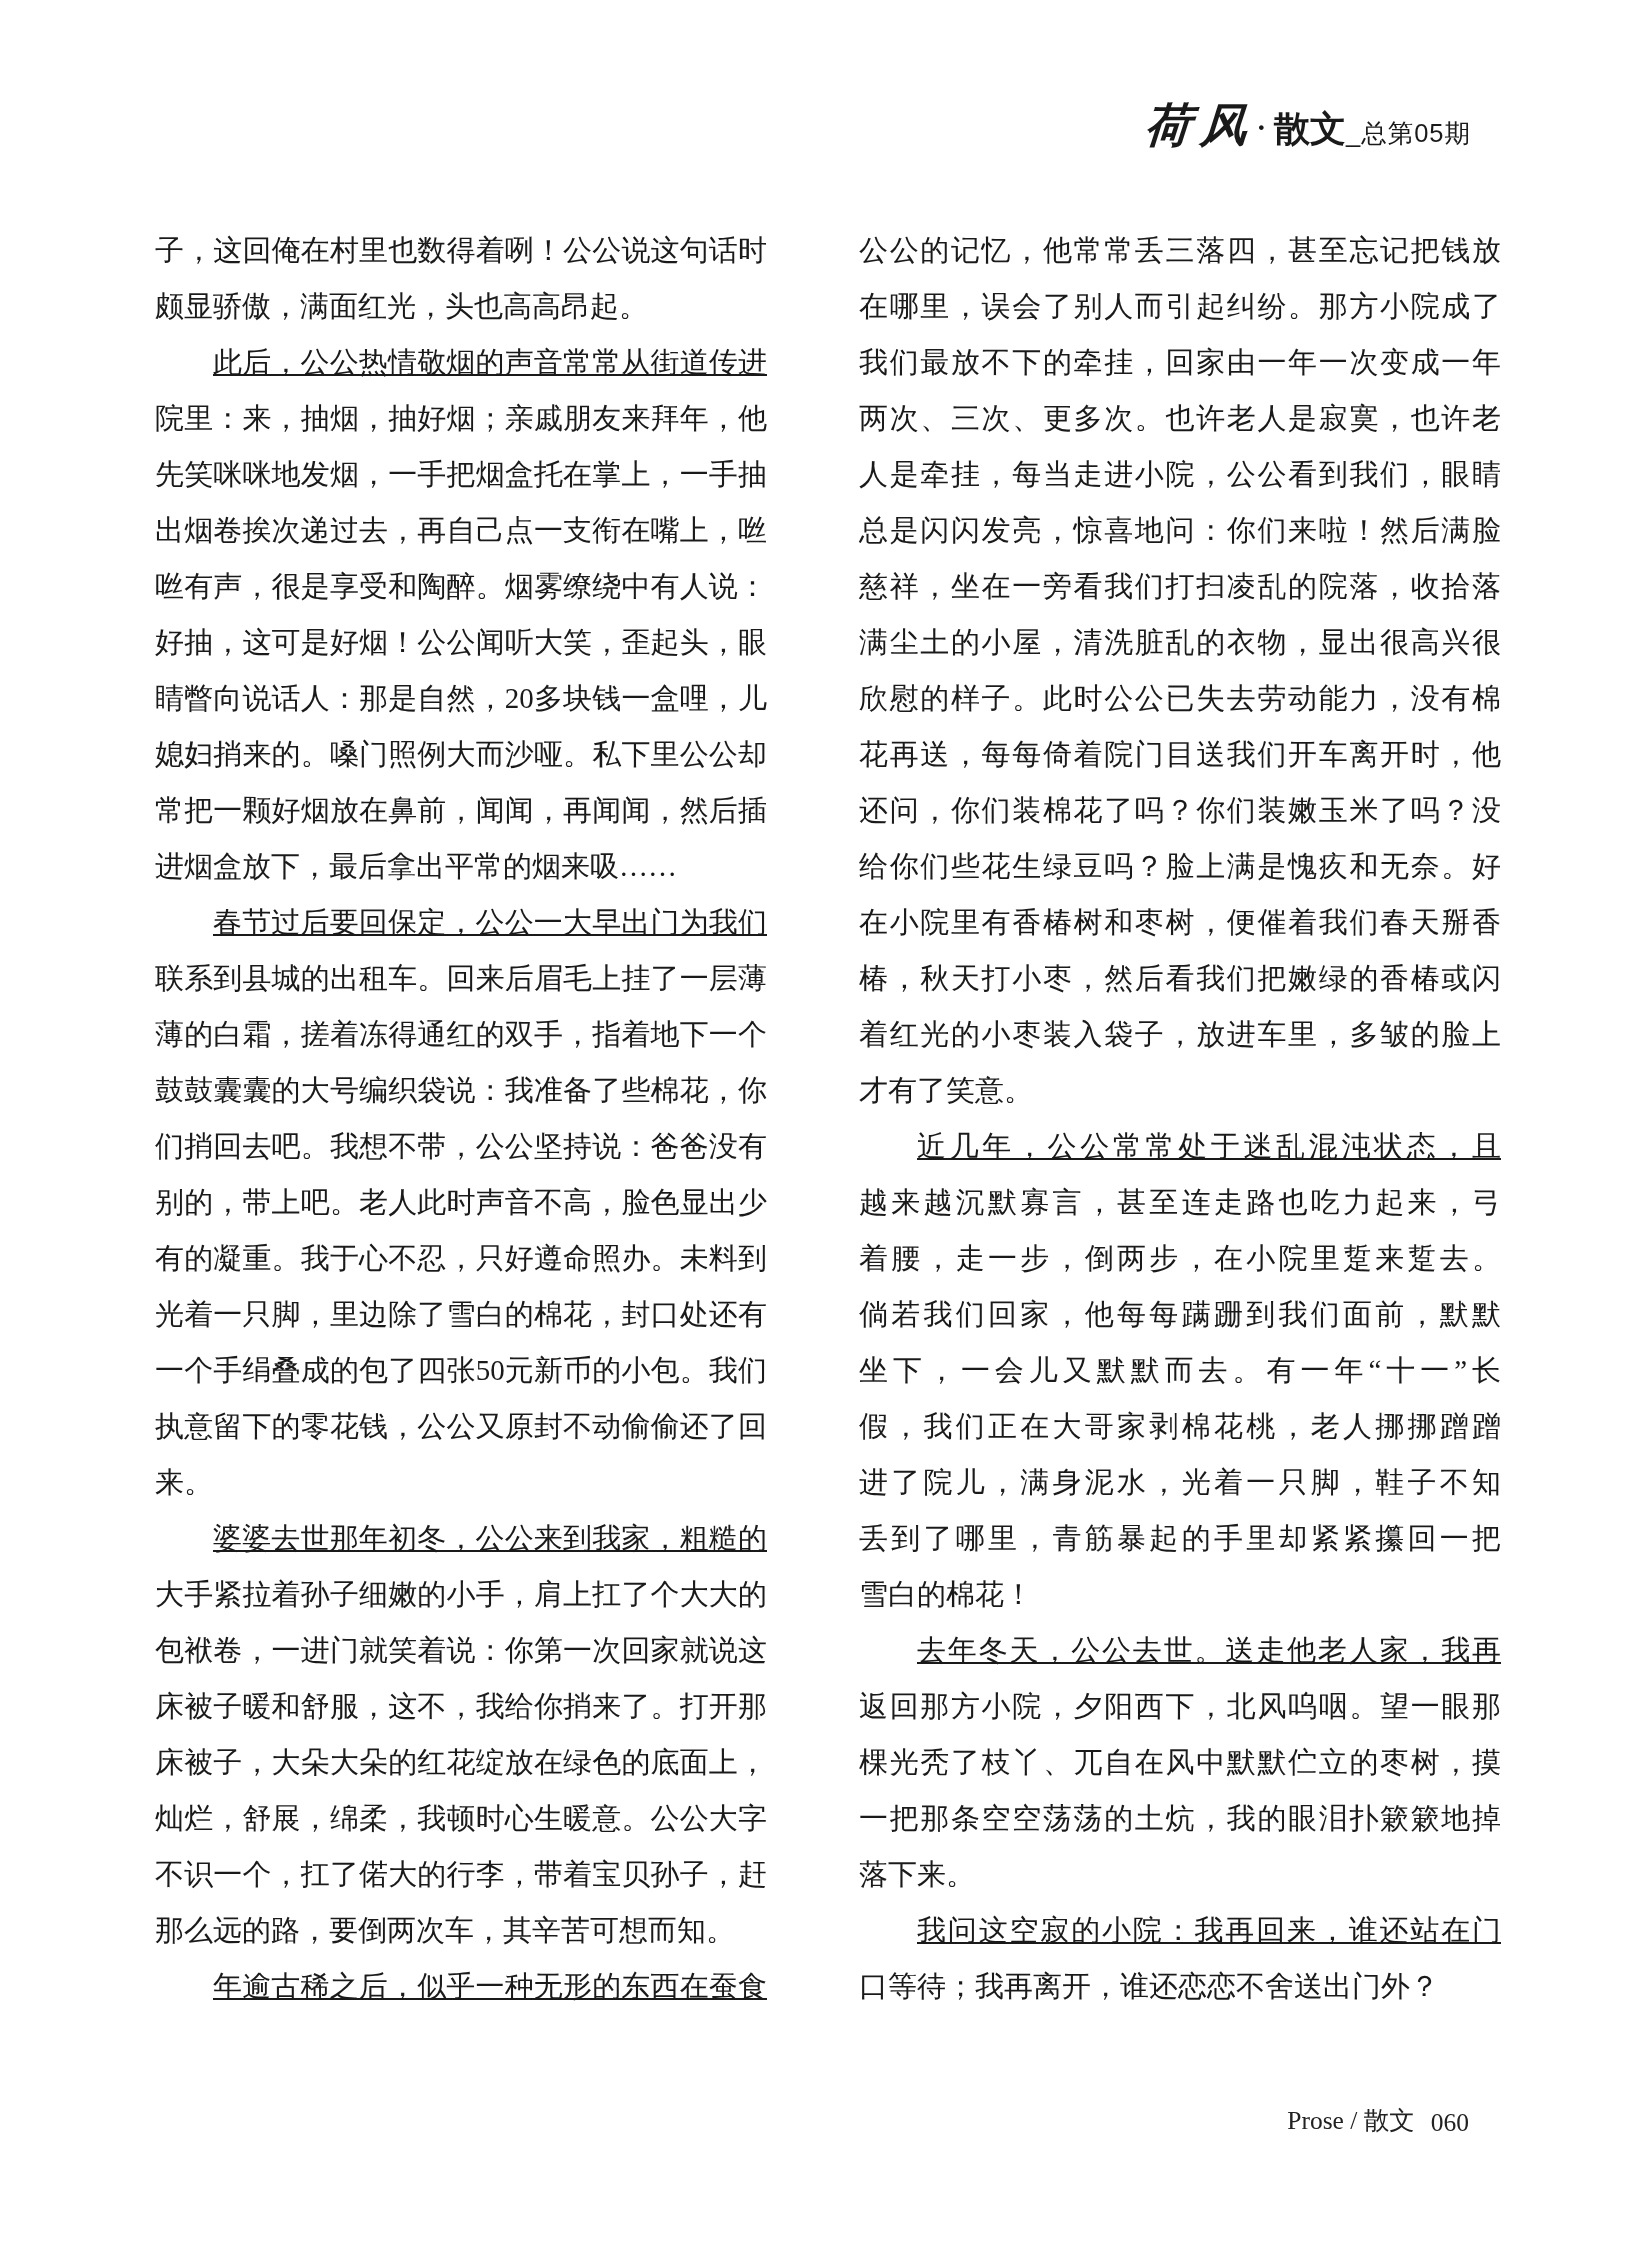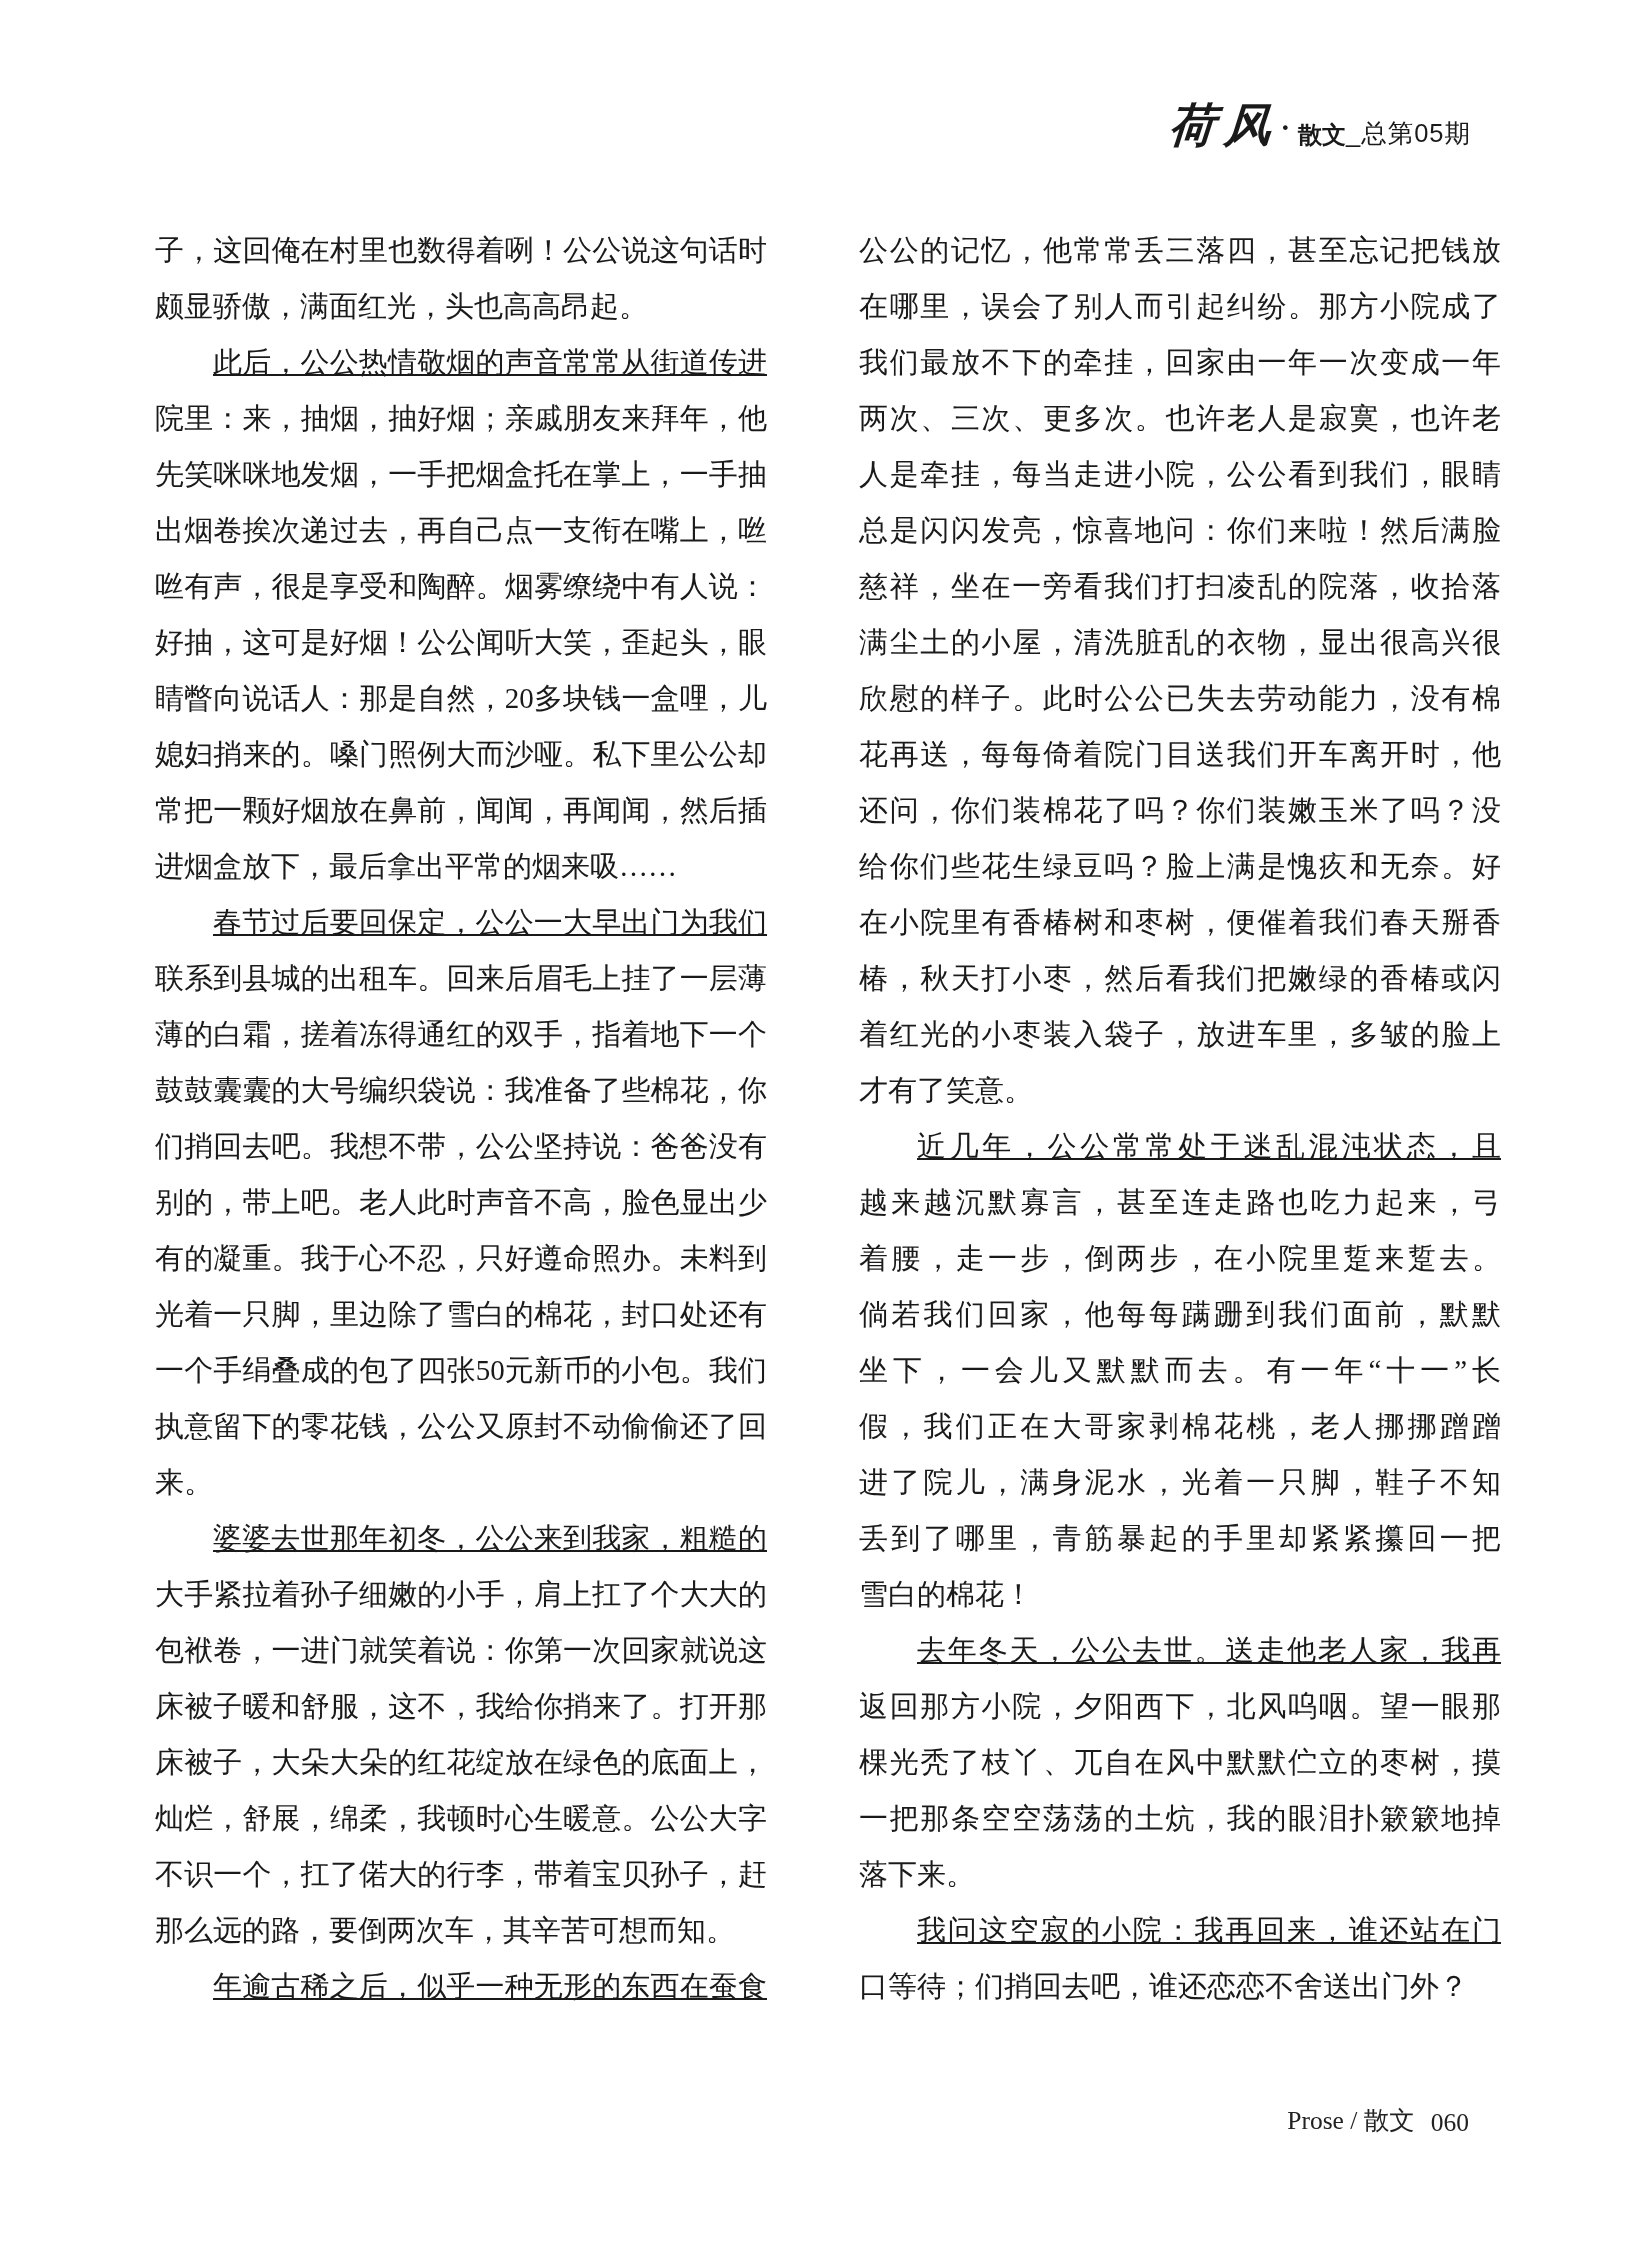--- a/index.html
+++ b/index.html
@@ -13,21 +13,21 @@
     display:flex; align-items:flex-end; white-space:nowrap;
   }
   .logo-script {
     font-family:"DejaVu Serif",serif; font-style:italic; font-weight:bold;
     font-size:46px; line-height:1; letter-spacing:9.8px; transform:skewX(-4deg);
     padding-bottom:2px;
   }
   .logo-sep { font-weight:bold; font-size:29px; line-height:1; padding:0 7.8px 7.8px 0; }
   .logo-section {
     font-family:"Liberation Sans","DejaVu Sans",sans-serif;
-    font-weight:bold; font-size:24px; line-height:1; padding-bottom:2.9px;
+    font-weight:bold; font-size:36px; line-height:1; padding-bottom:2.9px;
   }
   .logo-issue {
     font-family:"Liberation Sans","DejaVu Sans",sans-serif;
     font-size:25.5px; line-height:1; padding-bottom:3.9px; letter-spacing:1px;
   }
   
   .columns {
     position:absolute; left:155px; top:222px;
     display:flex; gap:92px;
   }
@@ -121,21 +121,21 @@
         <div class="line">假，我们正在大哥家剥棉花桃，老人挪挪蹭蹭</div>
         <div class="line">进了院儿，满身泥水，光着一只脚，鞋子不知</div>
         <div class="line">丢到了哪里，青筋暴起的手里却紧紧攥回一把</div>
         <div class="line end">雪白的棉花！</div>
         <div class="line indent">去年冬天，公公去世。送走他老人家，我再</div>
         <div class="line">返回那方小院，夕阳西下，北风呜咽。望一眼那</div>
         <div class="line">棵光秃了枝丫、兀自在风中默默伫立的枣树，摸</div>
         <div class="line">一把那条空空荡荡的土炕，我的眼泪扑簌簌地掉</div>
         <div class="line end">落下来。</div>
         <div class="line indent">我问这空寂的小院：我再回来，谁还站在门</div>
-        <div class="line end">口等待；们捎回去吧，谁还恋恋不舍送出门外？</div>
+        <div class="line end">口等待；我再离开，谁还恋恋不舍送出门外？</div>
       </div>
   </div>
 
   <div class="page-footer">
     <span>Prose / 散文</span>
     <span class="footer-num">060</span>
   </div>
 
 </div>
 

